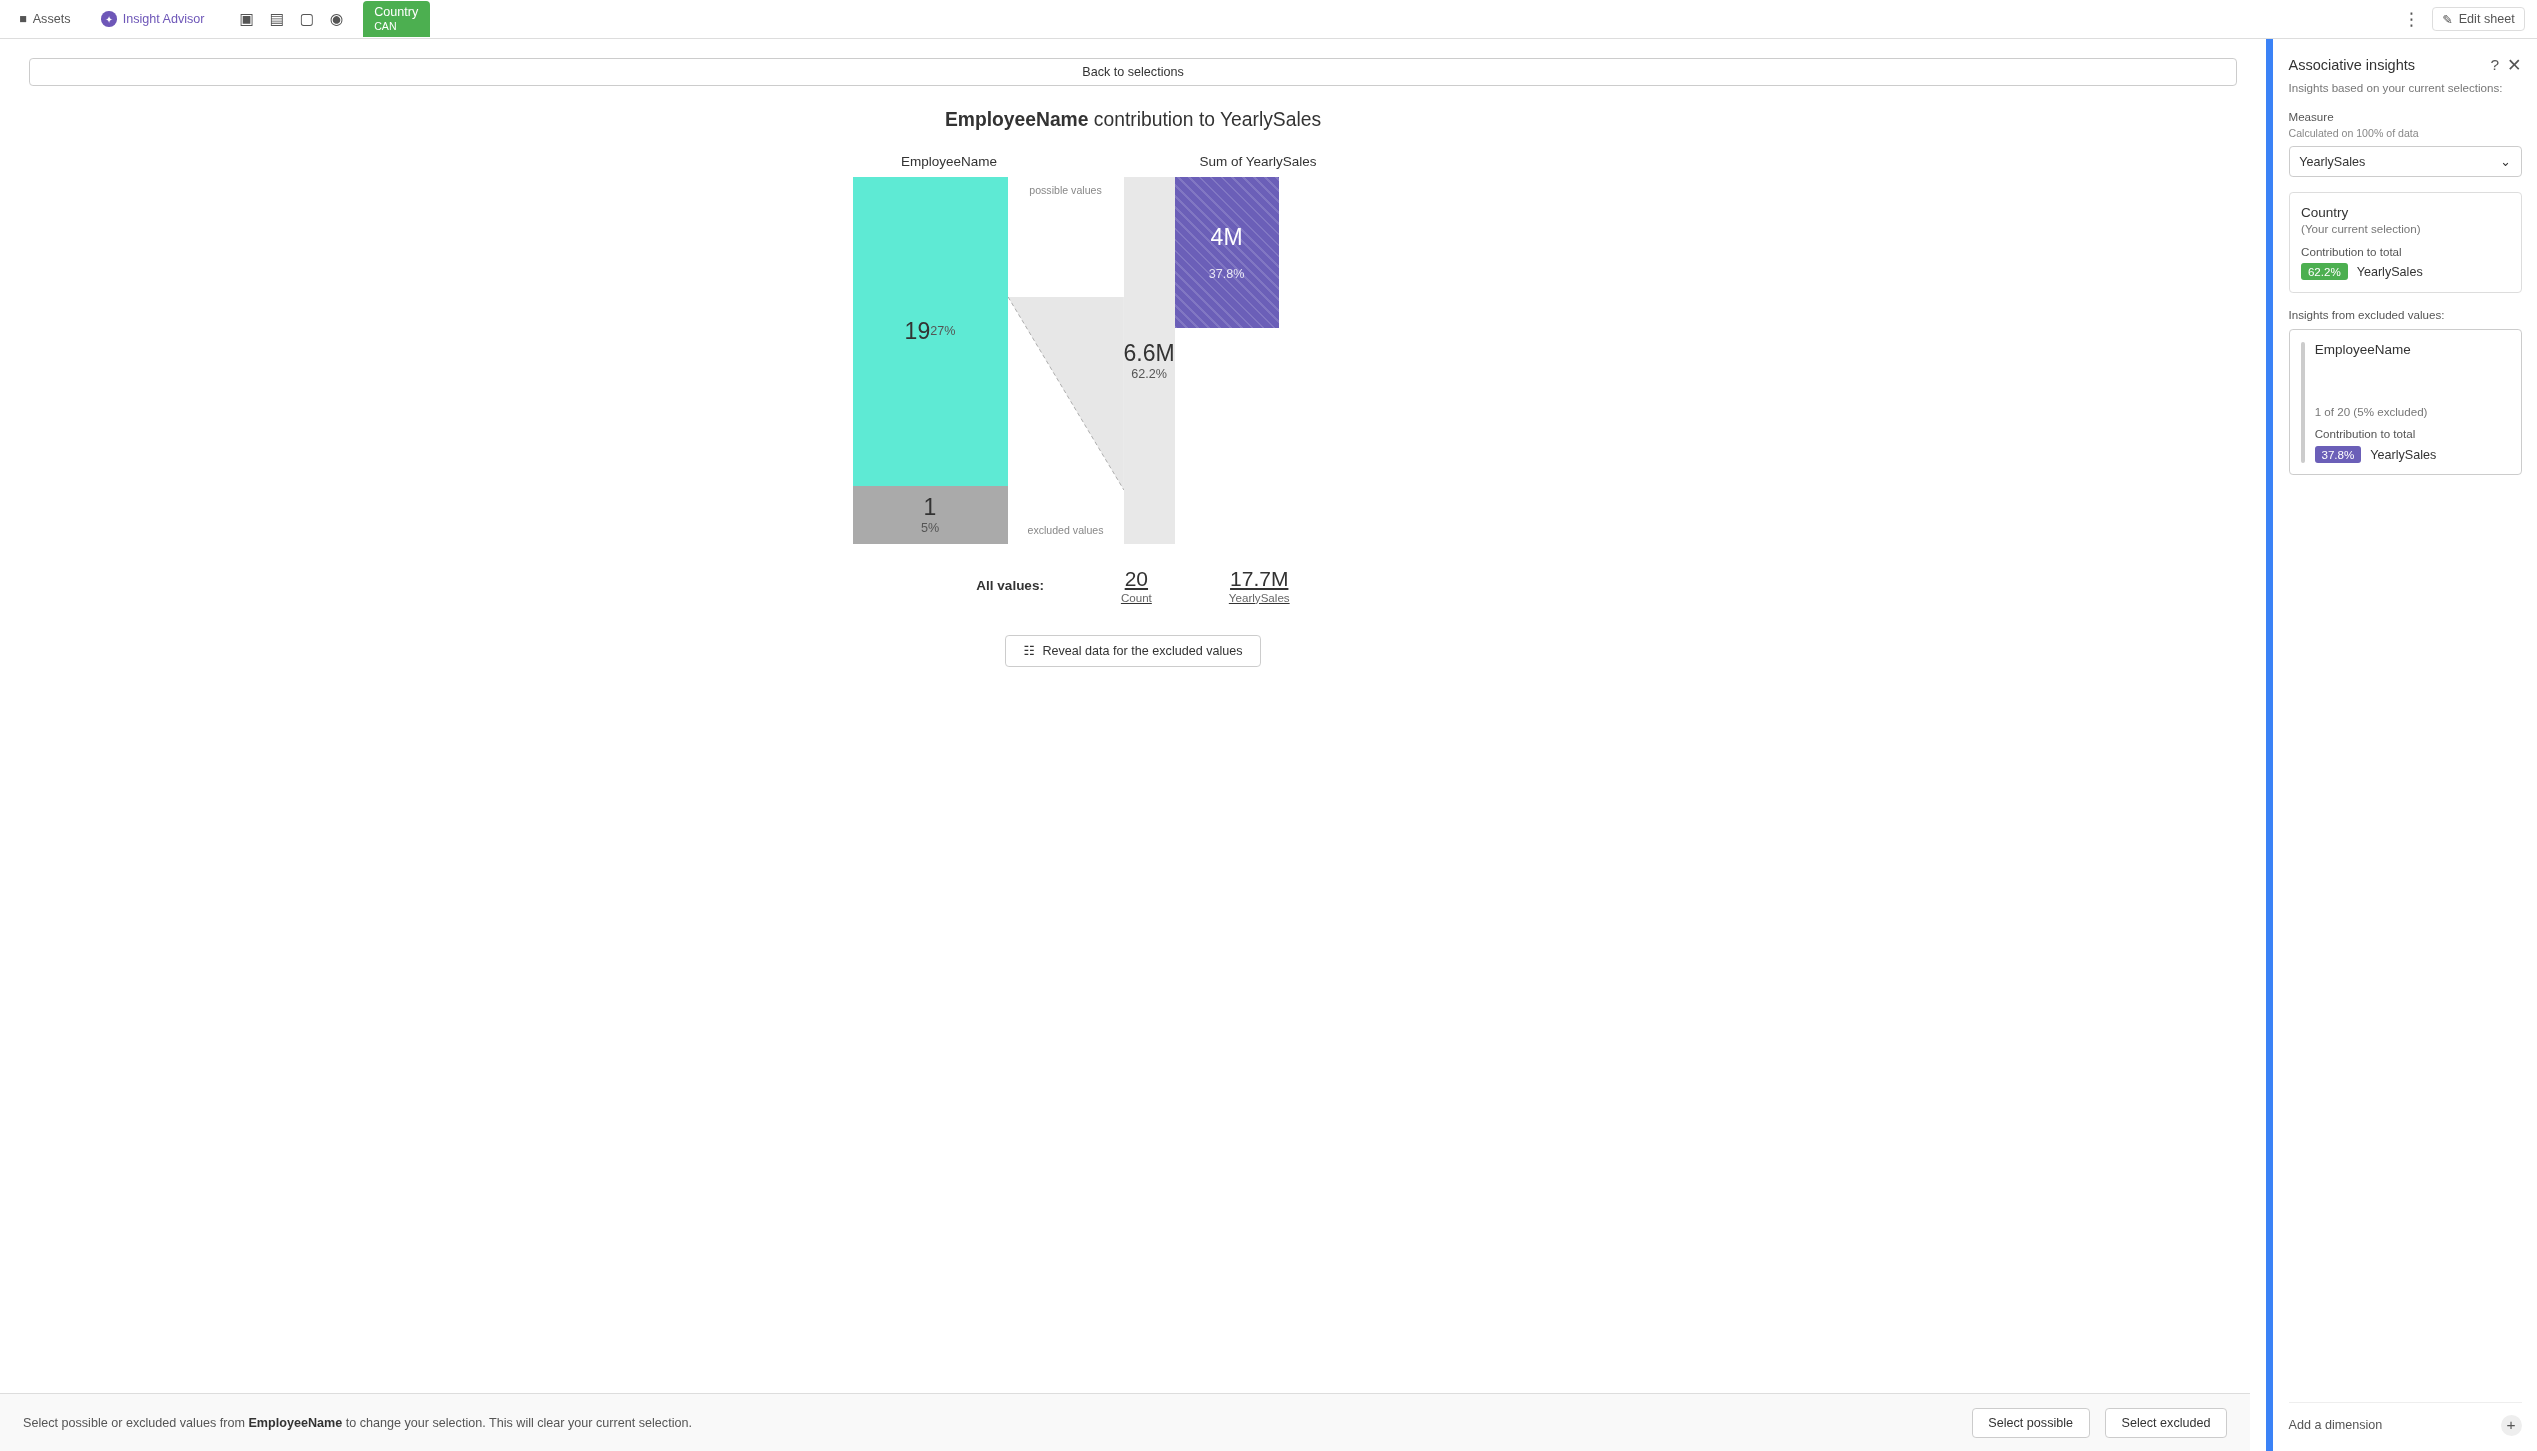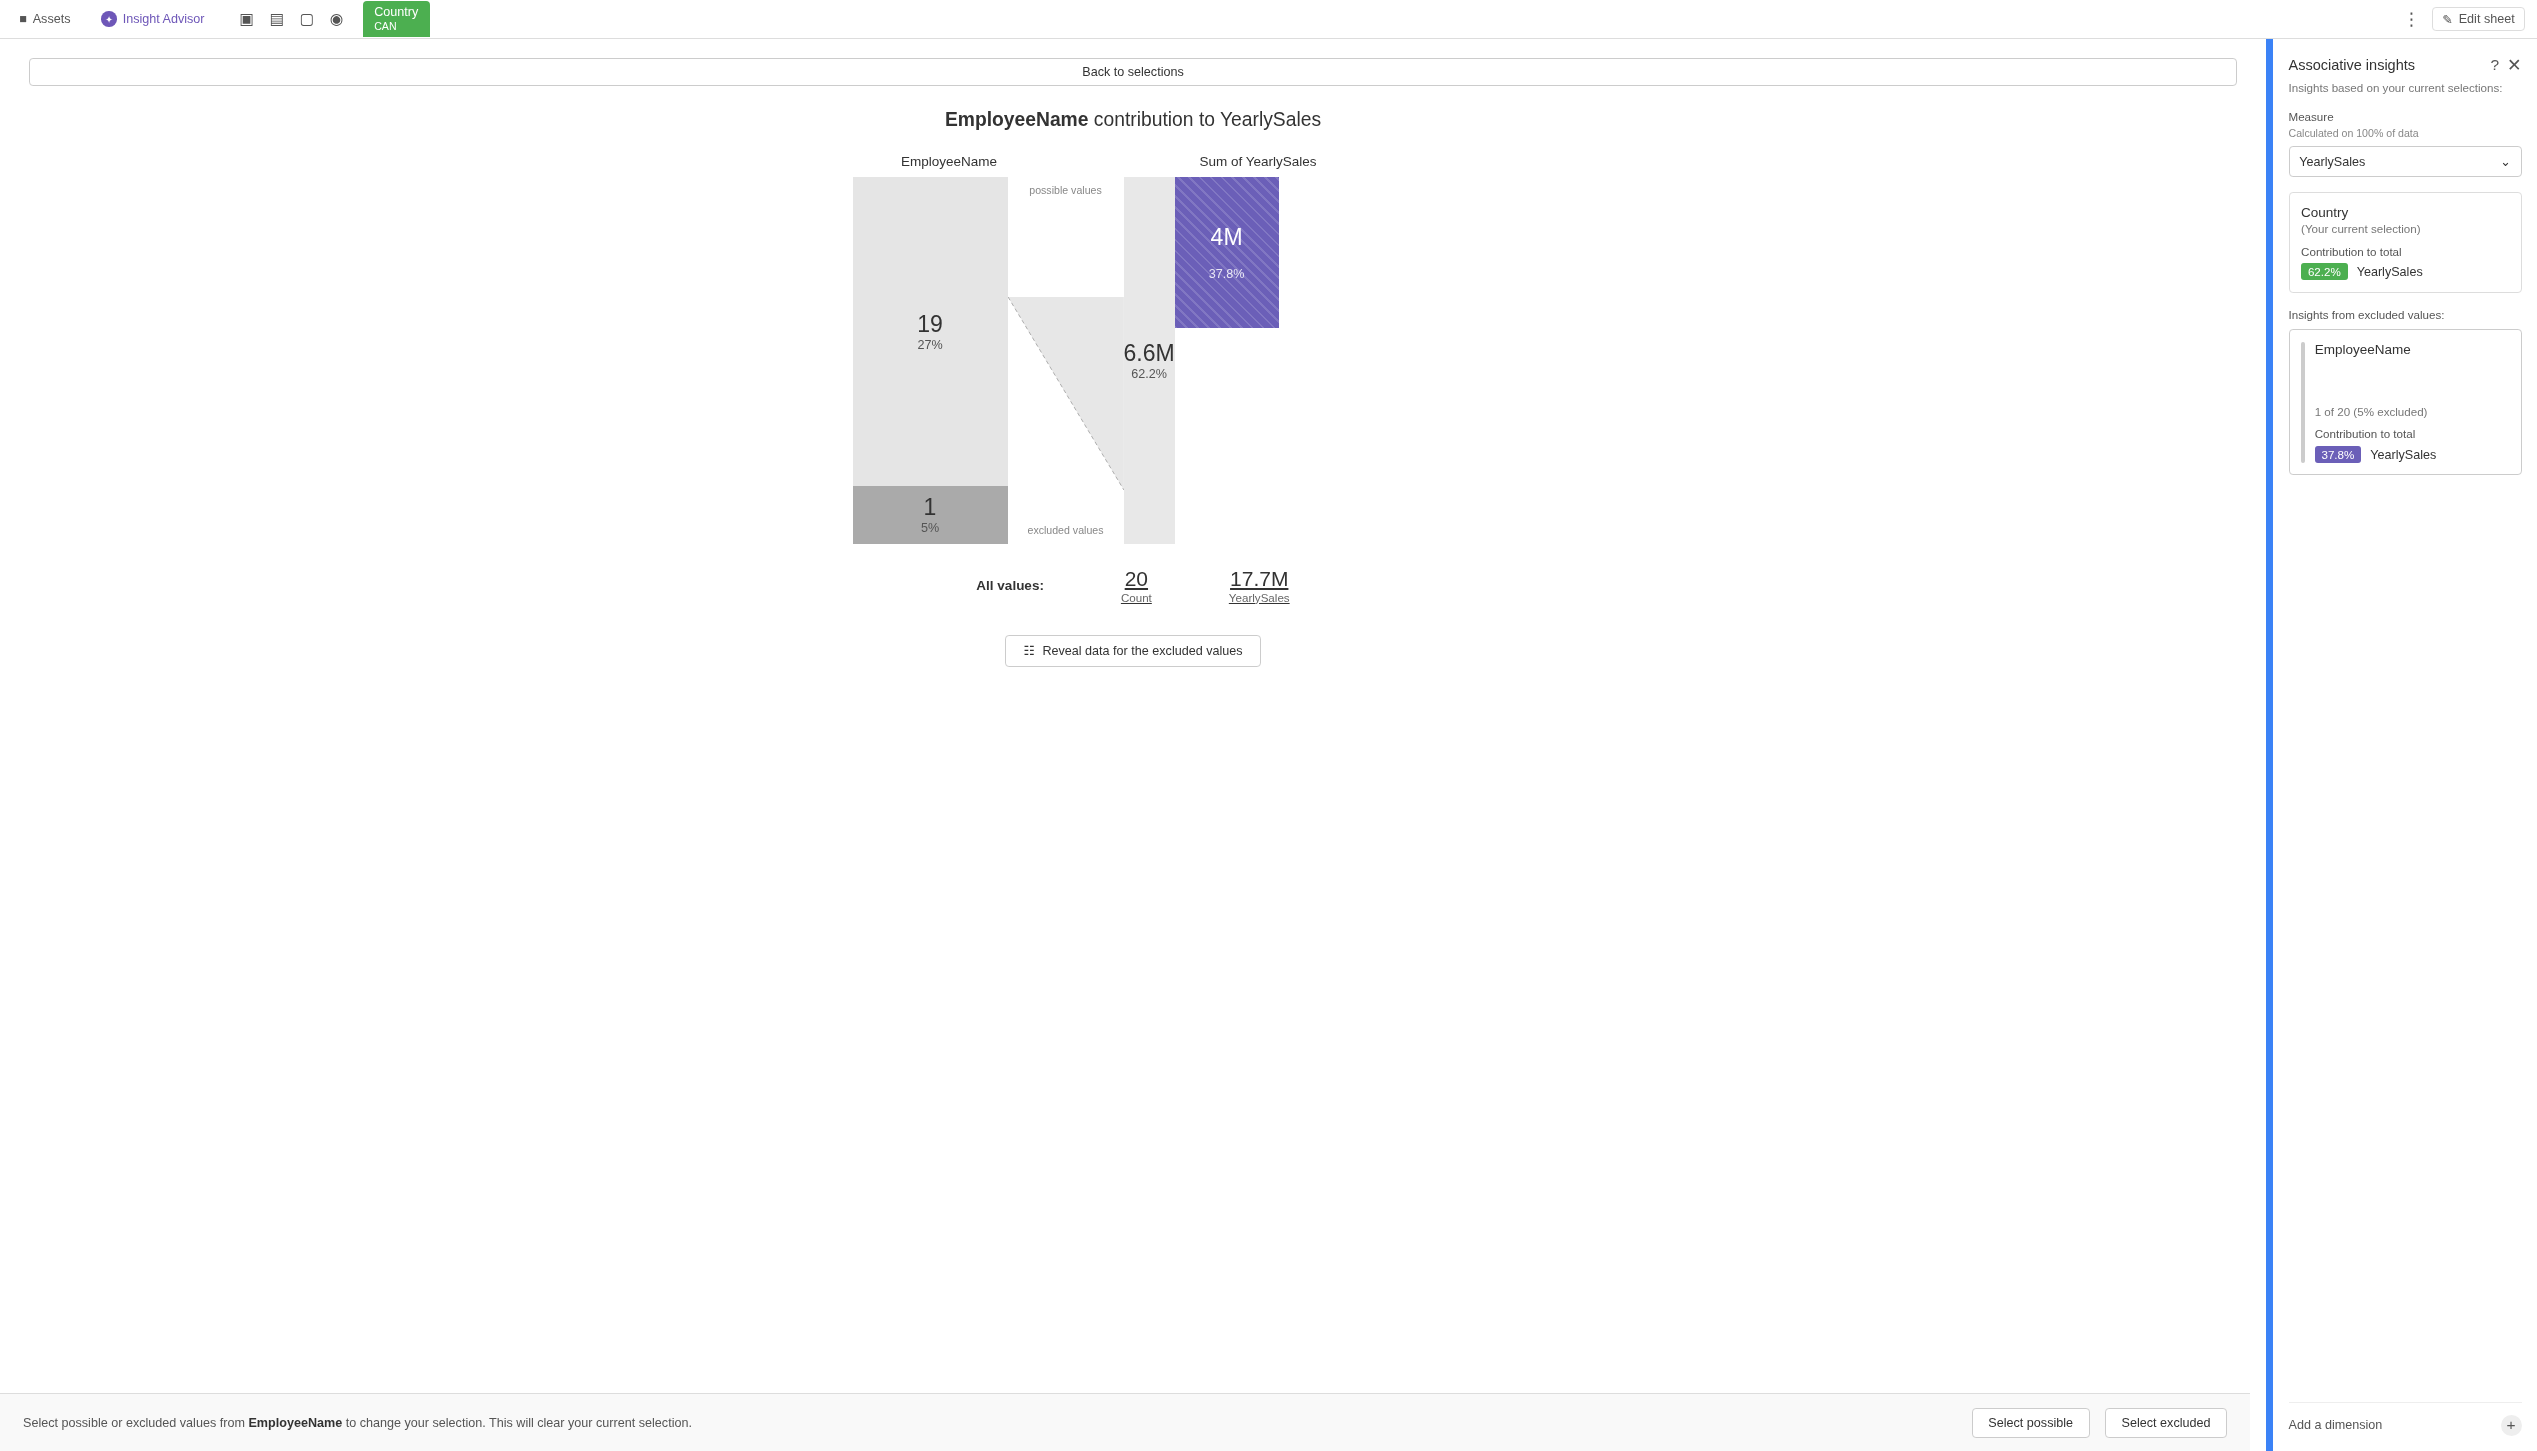--- a/index.html
+++ b/index.html
@@ -32,21 +32,21 @@
 
     .chart-container { display: flex; flex-direction: column; align-items: center; flex: 1; }
 
     .chart-headers { display: flex; gap: 0; margin-bottom: 7.7px; width: 561px; }
     .chart-header-employee { flex: 0 0 193px; text-align: center; font-size: 13.5px; font-weight: 500; }
     .chart-header-sales { flex: 0 0 193px; text-align: center; font-size: 13.5px; font-weight: 500; margin-left: 116px; }
 
     .chart-visual { display: flex; align-items: flex-end; gap: 0; position: relative; width: 561px; height: 367px; }
 
     .bar-left-col { display: flex; flex-direction: column; width: 155px; height: 367px; position: relative; }
-    .bar-possible { background: #e5e5e5; width: 100%; display: flex; flex-direction: column; justify-content: center; align-items: center; text-align: right; }
+    .bar-possible { background: #5eead4; width: 100%; display: flex; flex-direction: row; justify-content: center; align-items: center; text-align: right; }
     .bar-excluded { background: #aaa; width: 100%; display: flex; flex-direction: column; justify-content: center; align-items: center; height: 58px; }
     .bar-label-num { font-size: 23px; font-weight: 400; color: #333; }
     .bar-label-pct { font-size: 12.6px; color: #555; }
 
     .divider-col { display: flex; flex-direction: column; justify-content: space-between; width: 116px; height: 367px; position: relative; font-size: 10.6px; color: #888; padding: 7.7px 0; }
     .divider-label-top { text-align: center; }
     .divider-label-bottom { text-align: center; }
 
     .bar-right-col { display: flex; flex-direction: row; width: 155px; height: 367px; position: relative; }
     .bar-right-possible { background: #e8e8e8; width: 100%; display: flex; flex-direction: column; justify-content: center; align-items: center; }

